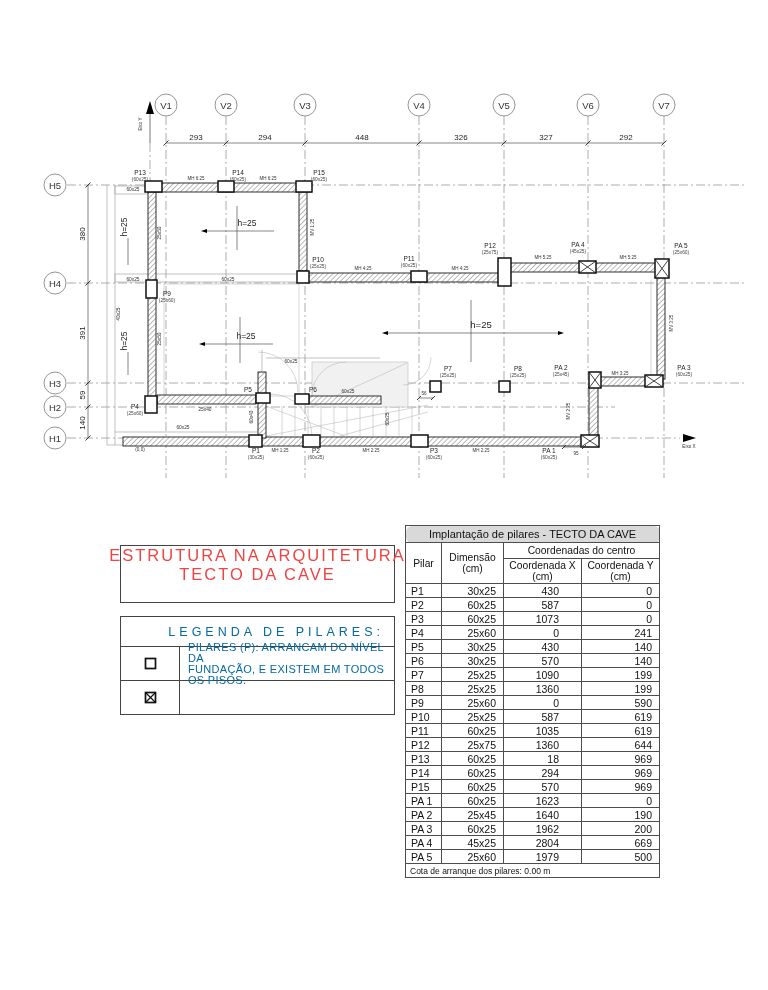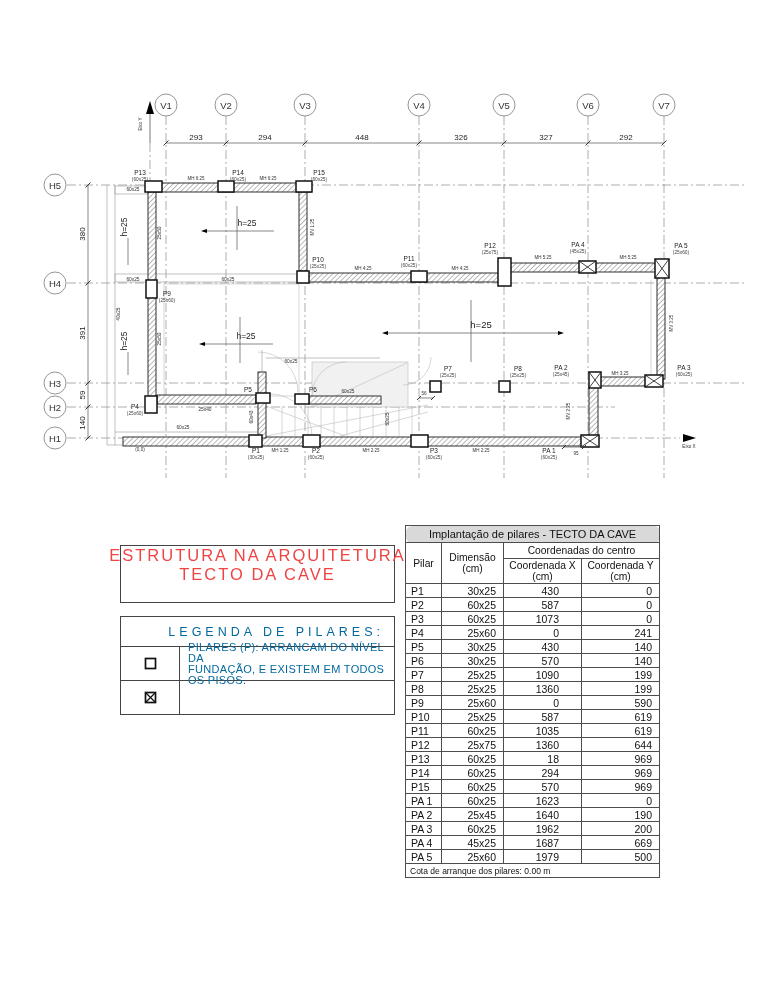--- a/index.html
+++ b/index.html
@@ -509,21 +509,21 @@
       </tr>
       <tr>
         <td class="c0">PA 3</td>
         <td class="c1">60x25</td>
         <td class="c2">1962</td>
         <td class="c3">200</td>
       </tr>
       <tr>
         <td class="c0">PA 4</td>
         <td class="c1">45x25</td>
-        <td class="c2">1687</td>
+        <td class="c2">2804</td>
         <td class="c3">669</td>
       </tr>
       <tr>
         <td class="c0">PA 5</td>
         <td class="c1">25x60</td>
         <td class="c2">1979</td>
         <td class="c3">500</td>
       </tr>
     </tbody>
   <tfoot>

